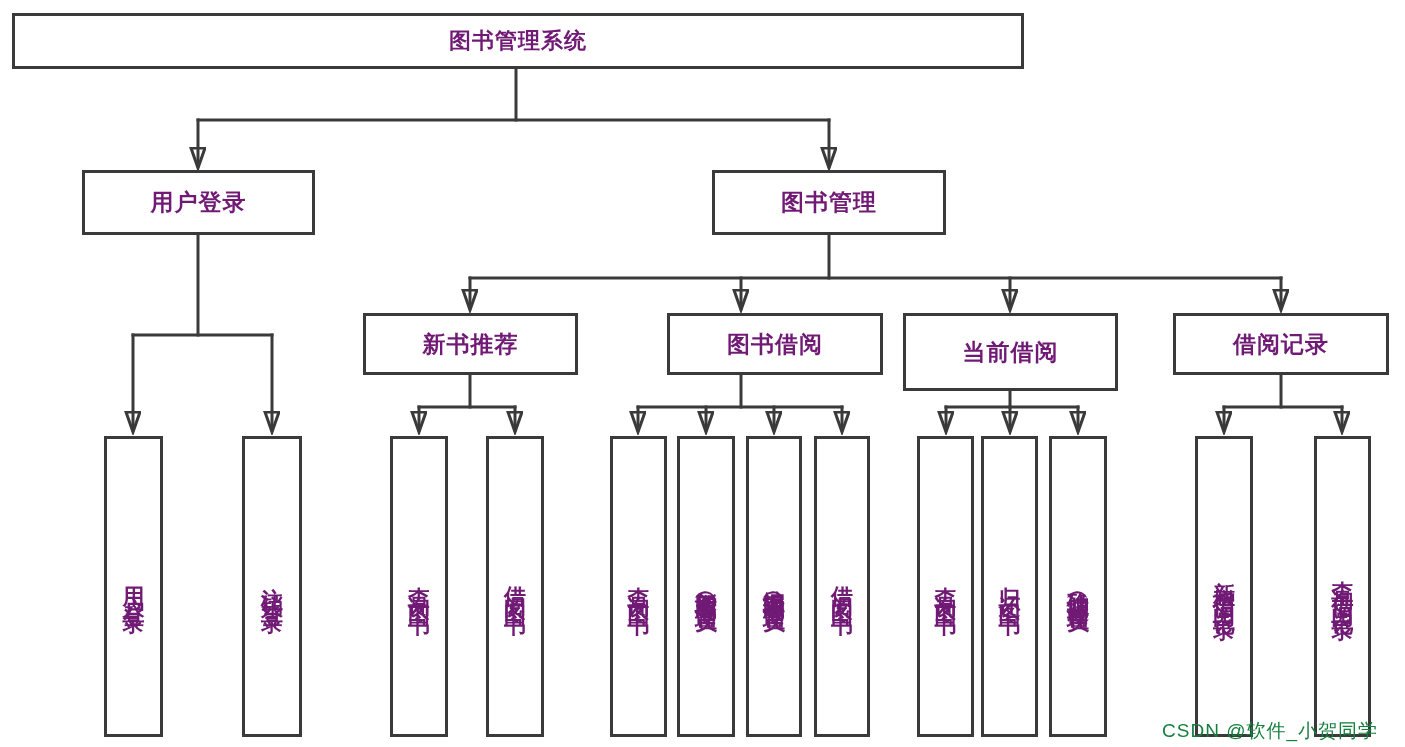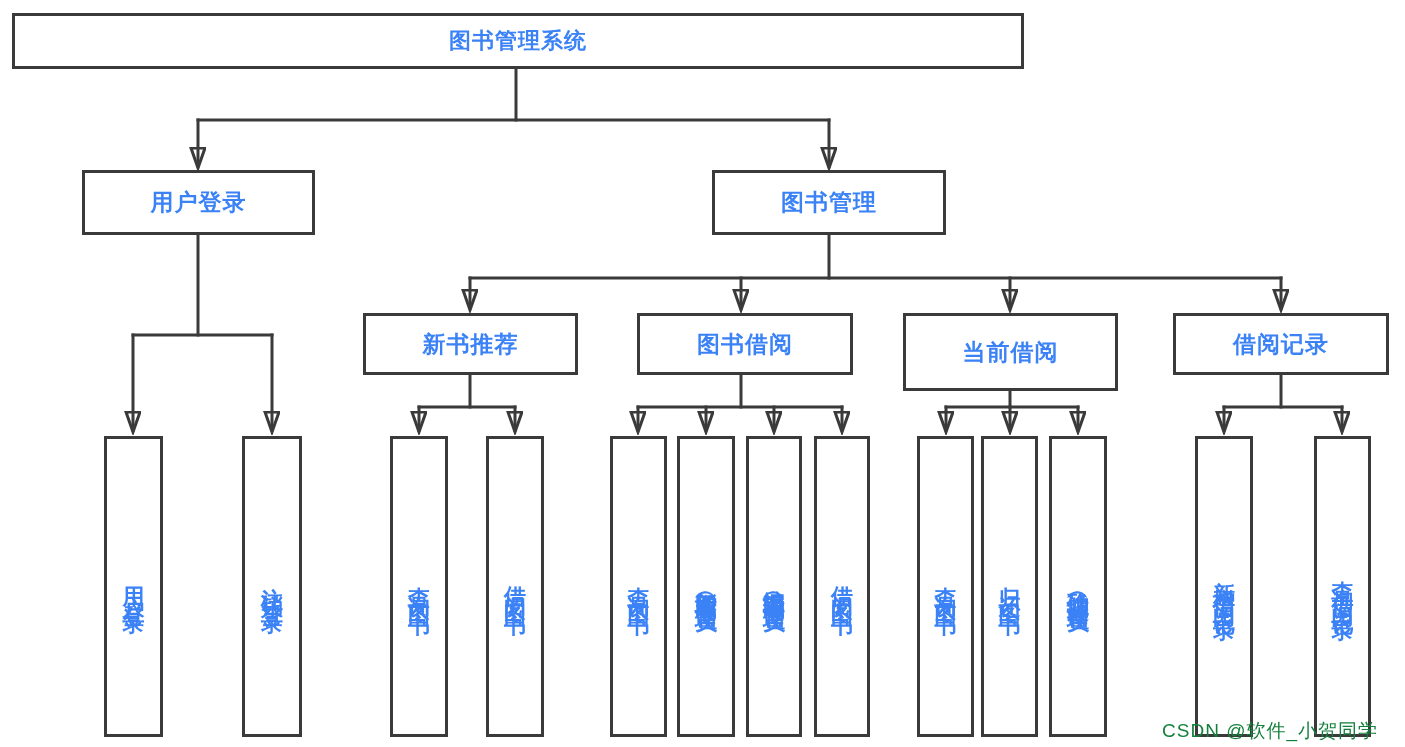--- a/index.html
+++ b/index.html
@@ -7,21 +7,21 @@
   body { font-family:"Liberation Sans","DejaVu Sans",sans-serif; }
   .canvas {
     position:relative; width:1405px; height:747px;
     background:#ffffff; overflow:hidden;
   }
   .connectors { position:absolute; left:0; top:0; width:1405px; height:747px; }
   .connectors path { stroke:#3a3a3a; stroke-width:3; fill:none; stroke-linecap:square; }
   .node {
     position:absolute; background:#ffffff; border:3px solid #3a3a3a;
     display:flex; align-items:center; justify-content:center;
-    color:#3b82f6; font-weight:600;
+    color:#701a75; font-weight:600;
   }
   .hlabel { font-size:23px; letter-spacing:1px; white-space:nowrap; }
   .root .hlabel { font-size:22px; }
   .leaf { padding:4px 0; }
   .vtext {
     writing-mode:vertical-rl; text-orientation:mixed;
     font-size:22px; line-height:1.1; letter-spacing:9px; white-space:nowrap;
   }
   .leaf.dense .vtext { letter-spacing:3px; }
   .leaf.semi  .vtext { letter-spacing:8px; }
@@ -90,21 +90,21 @@
   <div class="node" style="left:82px; top:170px; width:233px; height:65px">
     <span class="hlabel">用户登录</span>
   </div>
   <div class="node" style="left:712px; top:170px; width:234px; height:65px">
     <span class="hlabel">图书管理</span>
   </div>
 
   <div class="node" style="left:363px; top:313px; width:215px; height:62px">
     <span class="hlabel">新书推荐</span>
   </div>
-  <div class="node" style="left:637px; top:313px; width:216px; height:62px">
+  <div class="node" style="left:667px; top:313px; width:216px; height:62px">
     <span class="hlabel">图书借阅</span>
   </div>
   <div class="node" style="left:903px; top:313px; width:215px; height:78px">
     <span class="hlabel">当前借阅</span>
   </div>
   <div class="node" style="left:1173px; top:313px; width:216px; height:62px">
     <span class="hlabel">借阅记录</span>
   </div>
 
   <div class="node leaf" style="left:104px; top:436px; width:59px; height:301px">

